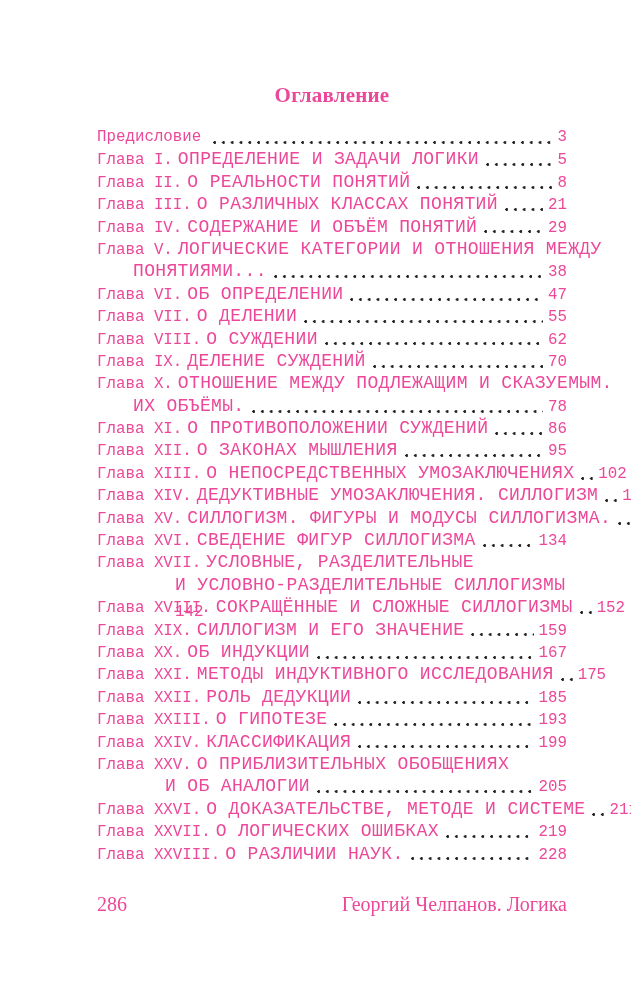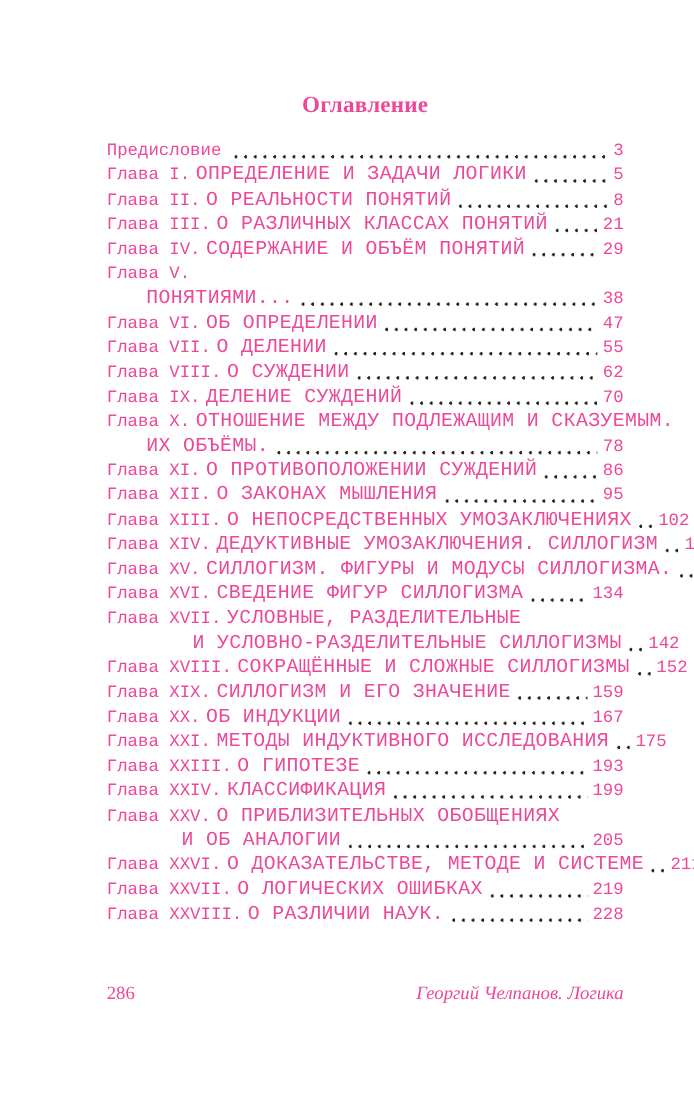--- a/index.html
+++ b/index.html
@@ -60,24 +60,23 @@
     font-size: 15.8px;
   }
   .footer {
     position: absolute;
     left: 97px;
     right: 64px;
     top: 893px;
     display: flex;
     justify-content: space-between;
     align-items: flex-start;
-    font-size: 17px;
+    font-size: 20px;
   }
   .running-title {
-    font-style: italic;
   }
 </style>
 </head>
 <body>
 
 <div class="page">
   <h1 class="title">Оглавление</h1>
 
   <div class="toc">
   <div>
@@ -126,20 +125,21 @@
       <span class="uc">СОДЕРЖАНИЕ И ОБЪЁМ ПОНЯТИЙ</span>
       <span class="dots"></span>
       <span class="num">29</span>
     </div>
 
   </div>
 
   <div>
     <div class="tline line1">
       <span class="prefix">Глава V.</span>
+      <span class="uc">ЛОГИЧЕСКИЕ КАТЕГОРИИ И ОТНОШЕНИЯ МЕЖДУ</span>
 
     </div>
     <div class="tline line2" style="padding-left: 36px;">
       <span class="uc">ПОНЯТИЯМИ...</span>
       <span class="dots"></span>
       <span class="num">38</span>
     </div>
   </div>
 
   <div>
@@ -254,21 +254,21 @@
     </div>
 
   </div>
 
   <div>
     <div class="tline line1">
       <span class="prefix">Глава XVII.</span>
       <span class="uc">УСЛОВНЫЕ, РАЗДЕЛИТЕЛЬНЫЕ</span>
 
     </div>
-    <div class="tline line2" style="padding-left: 78px;">
+    <div class="tline line2" style="padding-left: 78px; flex-direction: column;">
       <span class="uc">И УСЛОВНО-РАЗДЕЛИТЕЛЬНЫЕ СИЛЛОГИЗМЫ</span>
       <span class="dots"></span>
       <span class="num">142</span>
     </div>
   </div>
 
   <div>
     <div class="tline line1">
       <span class="prefix">Глава XVIII.</span>
       <span class="uc">СОКРАЩЁННЫЕ И СЛОЖНЫЕ СИЛЛОГИЗМЫ</span>
@@ -301,20 +301,29 @@
   <div>
     <div class="tline line1">
       <span class="prefix">Глава XXI.</span>
       <span class="uc">МЕТОДЫ ИНДУКТИВНОГО ИССЛЕДОВАНИЯ</span>
       <span class="dots"></span>
       <span class="num">175</span>
     </div>
 
   </div>
 
+  <div>
+    <div class="tline line1">
+      <span class="prefix">Глава XXII.</span>
+      <span class="uc">РОЛЬ ДЕДУКЦИИ</span>
+      <span class="dots"></span>
+      <span class="num">185</span>
+    </div>
+
+  </div>
 
   <div>
     <div class="tline line1">
       <span class="prefix">Глава XXIII.</span>
       <span class="uc">О ГИПОТЕЗЕ</span>
       <span class="dots"></span>
       <span class="num">193</span>
     </div>
 
   </div>

